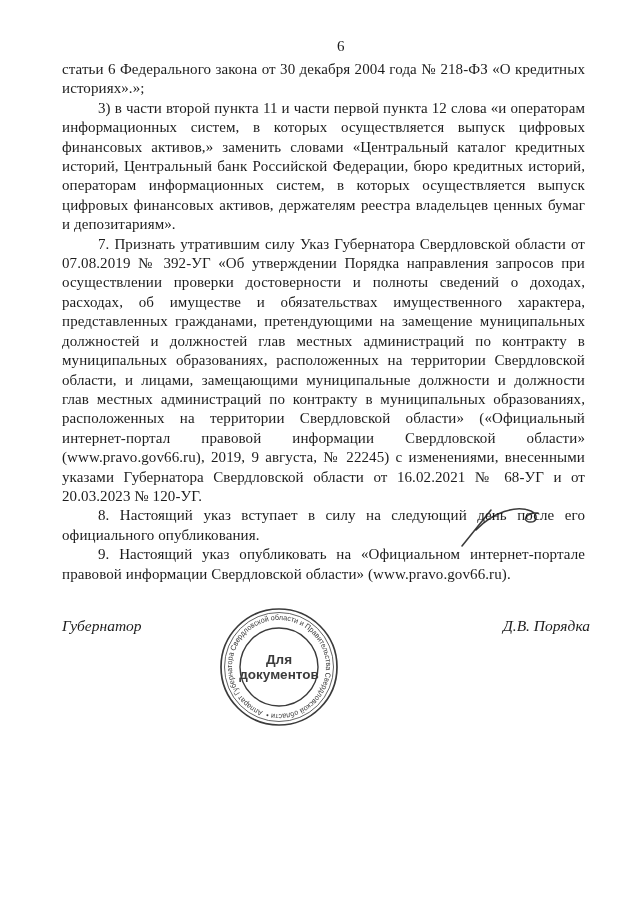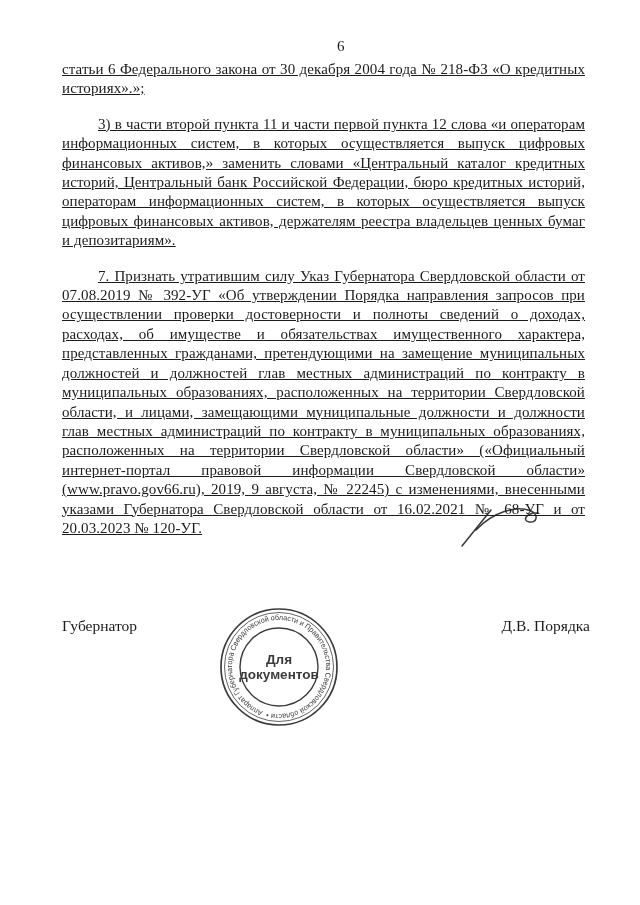--- a/index.html
+++ b/index.html
@@ -17,27 +17,26 @@
   }
   .body-text{
     position:absolute;top:60px;left:62px;right:55px;
   }
   .body-text p{
     margin:0;
     font-size:15px;
     line-height:19.4px;
     text-align:justify;
     letter-spacing:.1px;
-    text-decoration:underline;
   }
-  .body-text p.indent{text-indent:36px;margin-top:16px;}
+  .body-text p.indent{text-indent:36px;}
   .signature{
     position:absolute;top:615px;left:62px;right:50px;
     display:flex;justify-content:space-between;
-    font-size:15.5px;line-height:22px;
+    font-size:15.5px;line-height:22px;font-style:italic;
   }
   .signature .name{align-self:flex-end;}
   .stamp{
     position:absolute;left:214px;top:602px;
     width:130px;height:130px;
     pointer-events:none;
     opacity:.92;
   }
   .pen-mark{
     position:absolute;left:448px;top:500px;
@@ -49,20 +48,22 @@
 <body>
 
 <div class="page">
 
   <div class="page-number">6</div>
 
   <div class="body-text">
     <p>статьи 6 Федерального закона от 30 декабря 2004 года № 218-ФЗ «О кредитных историях».»;</p>
     <p class="indent">3) в части второй пункта 11 и части первой пункта 12 слова «и операторам информационных систем, в которых осуществляется выпуск цифровых финансовых активов,» заменить словами «Центральный каталог кредитных историй, Центральный банк Российской Федерации, бюро кредитных историй, операторам информационных систем, в которых осуществляется выпуск цифровых финансовых активов, держателям реестра владельцев ценных бумаг и депозитариям».</p>
     <p class="indent">7. Признать утратившим силу Указ Губернатора Свердловской области от 07.08.2019 № 392-УГ «Об утверждении Порядка направления запросов при осуществлении проверки достоверности и полноты сведений о доходах, расходах, об имуществе и обязательствах имущественного характера, представленных гражданами, претендующими на замещение муниципальных должностей и должностей глав местных администраций по контракту в муниципальных образованиях, расположенных на территории Свердловской области, и лицами, замещающими муниципальные должности и должности глав местных администраций по контракту в муниципальных образованиях, расположенных на территории Свердловской области» («Официальный интернет-портал правовой информации Свердловской области» (www.pravo.gov66.ru), 2019, 9 августа, № 22245) с изменениями, внесенными указами Губернатора Свердловской области от 16.02.2021 № 68-УГ и от 20.03.2023 № 120-УГ.</p>
+    <p class="indent">8. Настоящий указ вступает в силу на следующий день после его официального опубликования.</p>
+    <p class="indent">9. Настоящий указ опубликовать на «Официальном интернет-портале правовой информации Свердловской области» (www.pravo.gov66.ru).</p>
   </div>
 
   <div class="signature">
     <div>
       <div>Губернатор</div>
     </div>
     <div class="name">Д.В. Порядка</div>
   </div>
 
   <svg class="stamp" viewBox="0 0 130 130" fill="none" color="#2b2b2b">

